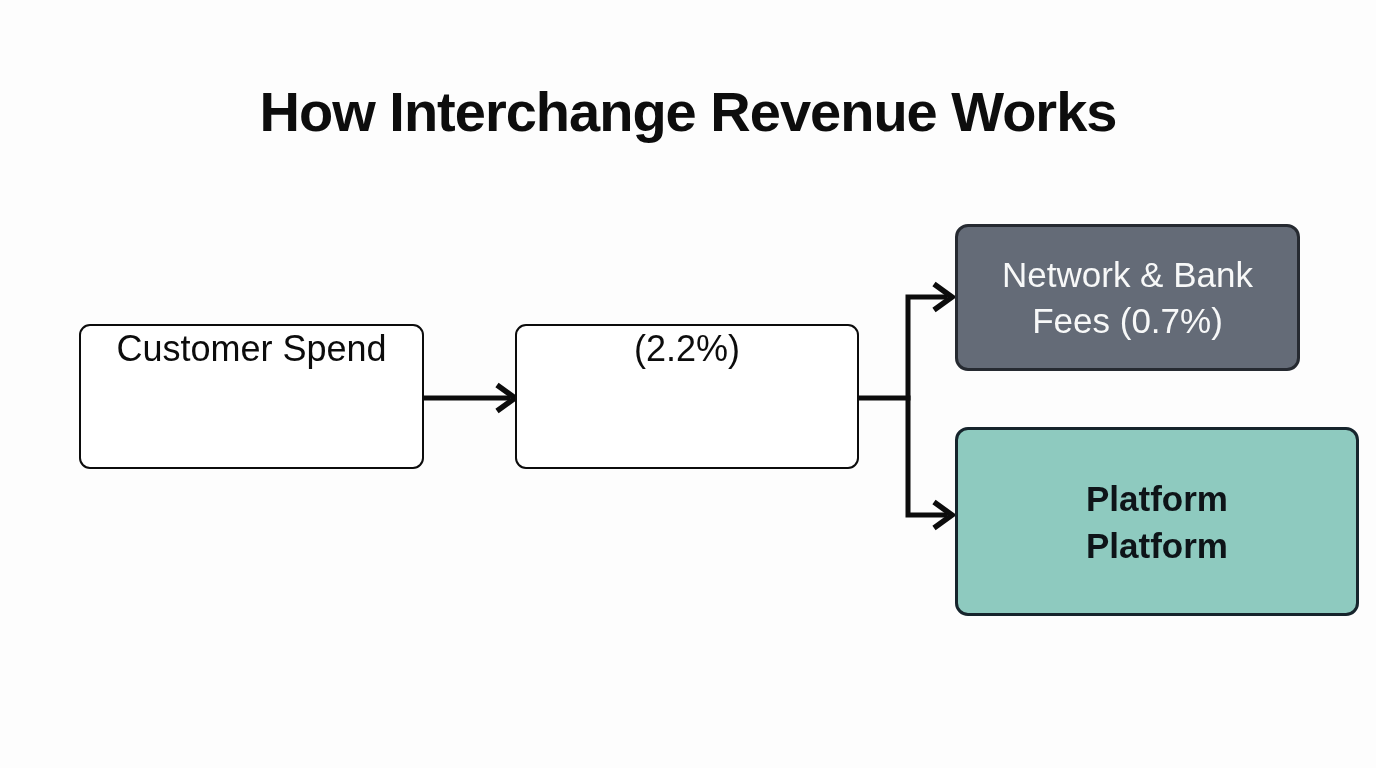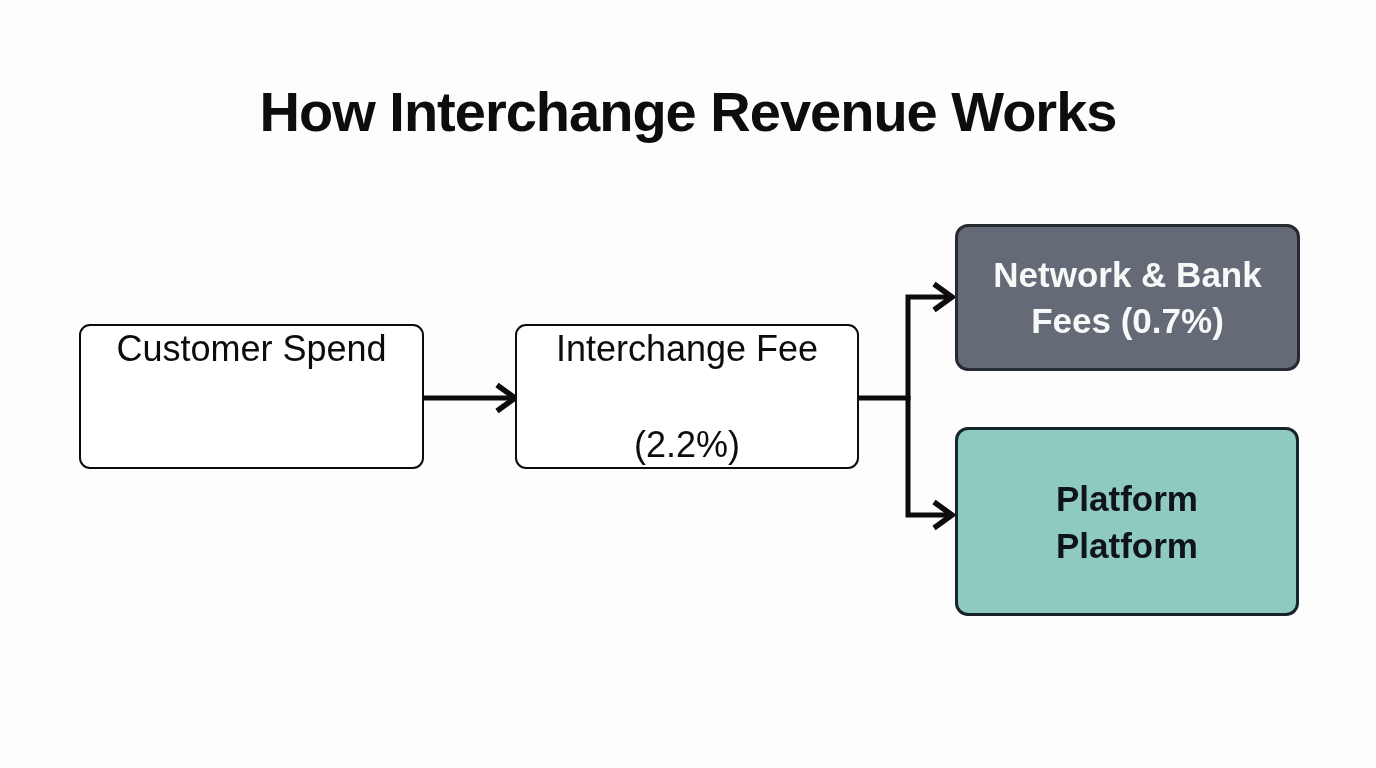--- a/index.html
+++ b/index.html
@@ -61,37 +61,37 @@
     font-weight: 400;
     font-size: 36px;
     line-height: 45px;
     justify-content: space-between;
   }
   .node--fees {
     background: var(--fees-bg, #646b77);
     border: 3px solid var(--fees-border, #262a31);
     border-radius: 13px;
     color: var(--fees-text, #f7f8f8);
-    font-weight: 700;
+    font-weight: 400;
     font-size: 35px;
     line-height: 46px;
   }
   .node--revenue {
     background: var(--revenue-bg, #8ecabf);
     border: 3px solid var(--revenue-border, #16242c);
     border-radius: 13px;
     color: var(--revenue-text, #0e1418);
     font-weight: 600;
     font-size: 35px;
     line-height: 47px;
   }
   #node-customer   { left: 79px;  top: 324px; width: 345px; height: 145px; }
   #node-interchange{ left: 515px; top: 324px; width: 344px; height: 145px; }
   #node-fees       { left: 955px; top: 224px; width: 345px; height: 147px; }
-  #node-revenue    { left: 955px; top: 427px; width: 344px; height: 189px; }
+  #node-revenue    { left: 955px; top: 427px; width: 404px; height: 189px; }
 </style>
 </head>
 <body>
 
 <div class="canvas">
 
   <h1 class="title">How Interchange Revenue Works</h1>
 
   <svg class="edges" viewBox="0 0 1376 768" aria-hidden="true">
 
@@ -103,21 +103,20 @@
     <path class="edge" d="M945,297 L908,297 L908,515 L945,515"></path>
     <path class="head" d="M934,284 L952,297 L934,310"></path>
     <path class="head" d="M934,502 L952,515 L934,528"></path>
   </svg>
 
   <div class="node node--plain" id="node-customer">
     <div>Customer Spend</div>
   </div>
 
   <div class="node node--plain" id="node-interchange">
-    <div>Interchange Fee</div>
     <div>(2.2%)</div>
   </div>
 
   <div class="node node--fees" id="node-fees">
     <div>Network &amp; Bank</div>
     <div>Fees (0.7%)</div>
   </div>
 
   <div class="node node--revenue" id="node-revenue">
     <div>Platform</div>

